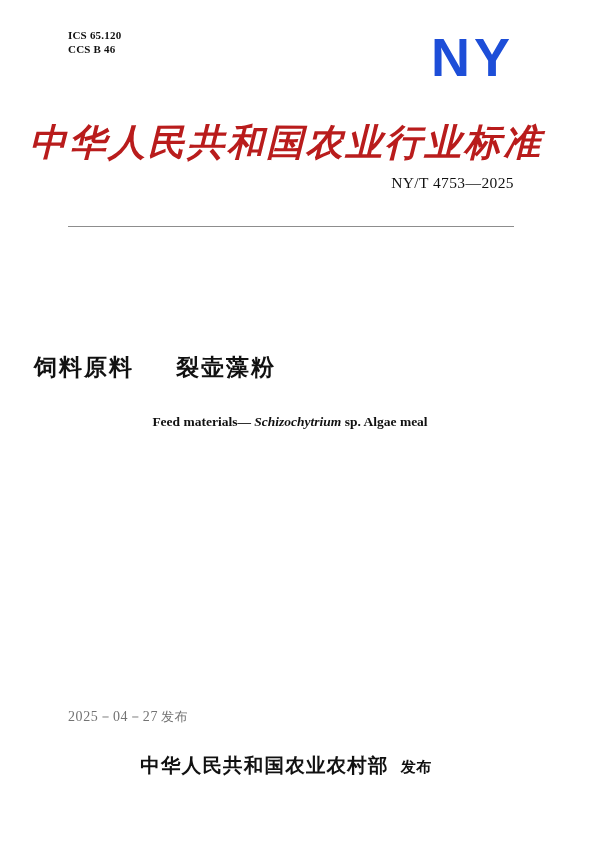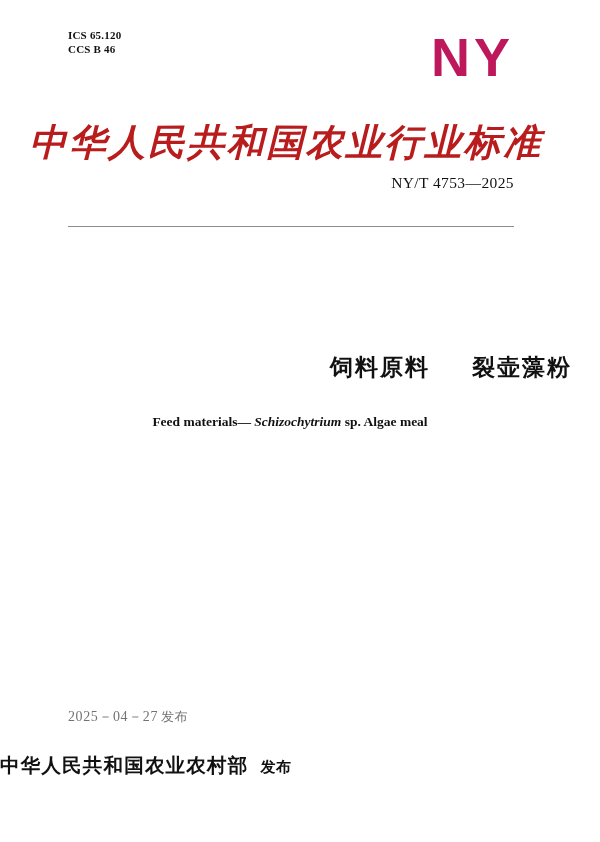--- a/index.html
+++ b/index.html
@@ -36,21 +36,21 @@
 
   
   .ny-logo {
     position: absolute;
     right: 58px;
     top: 30px;
     font-family: "Liberation Sans", sans-serif;
     font-size: 54px;
     font-weight: bold;
     letter-spacing: 4px;
-    color: #be185d;
+    color: #1d4ed8;
     line-height: 1;
   }
 
   
   .nat-title {
     position: absolute;
     left: 0;
     right: 0;
     top: 118px;
     text-align: center;
@@ -83,26 +83,27 @@
     height: 1px;
     background: #8d8d8d;
   }
 
   
   .doc-title {
     position: absolute;
     left: 0;
     right: 0;
     top: 352px;
-    text-align: right;
+    text-align: left;
     font-family: "DejaVu Sans", sans-serif;
     font-size: 23px;
     font-weight: bold;
     letter-spacing: 2px;
     color: #111;
+    padding-left: 34px;
   }
   .doc-title .gap {
     display: inline-block;
     width: 22px;
   }
 
   
   .doc-subtitle {
     position: absolute;
     left: 0;
@@ -143,21 +144,21 @@
     font-size: 13px;
     margin-left: 3px;
   }
 
   
   .issuer {
     position: absolute;
     left: 0;
     right: 0;
     top: 752px;
-    text-align: left;
+    text-align: center;
     font-family: Liberation Serif, serif;
     font-size: 19.5px;
     font-weight: bold;
     letter-spacing: 1.2px;
     color: #111;
   }
   .issuer .pub {
     font-size: 15px;
     font-weight: bold;
     margin-left: 12px;

